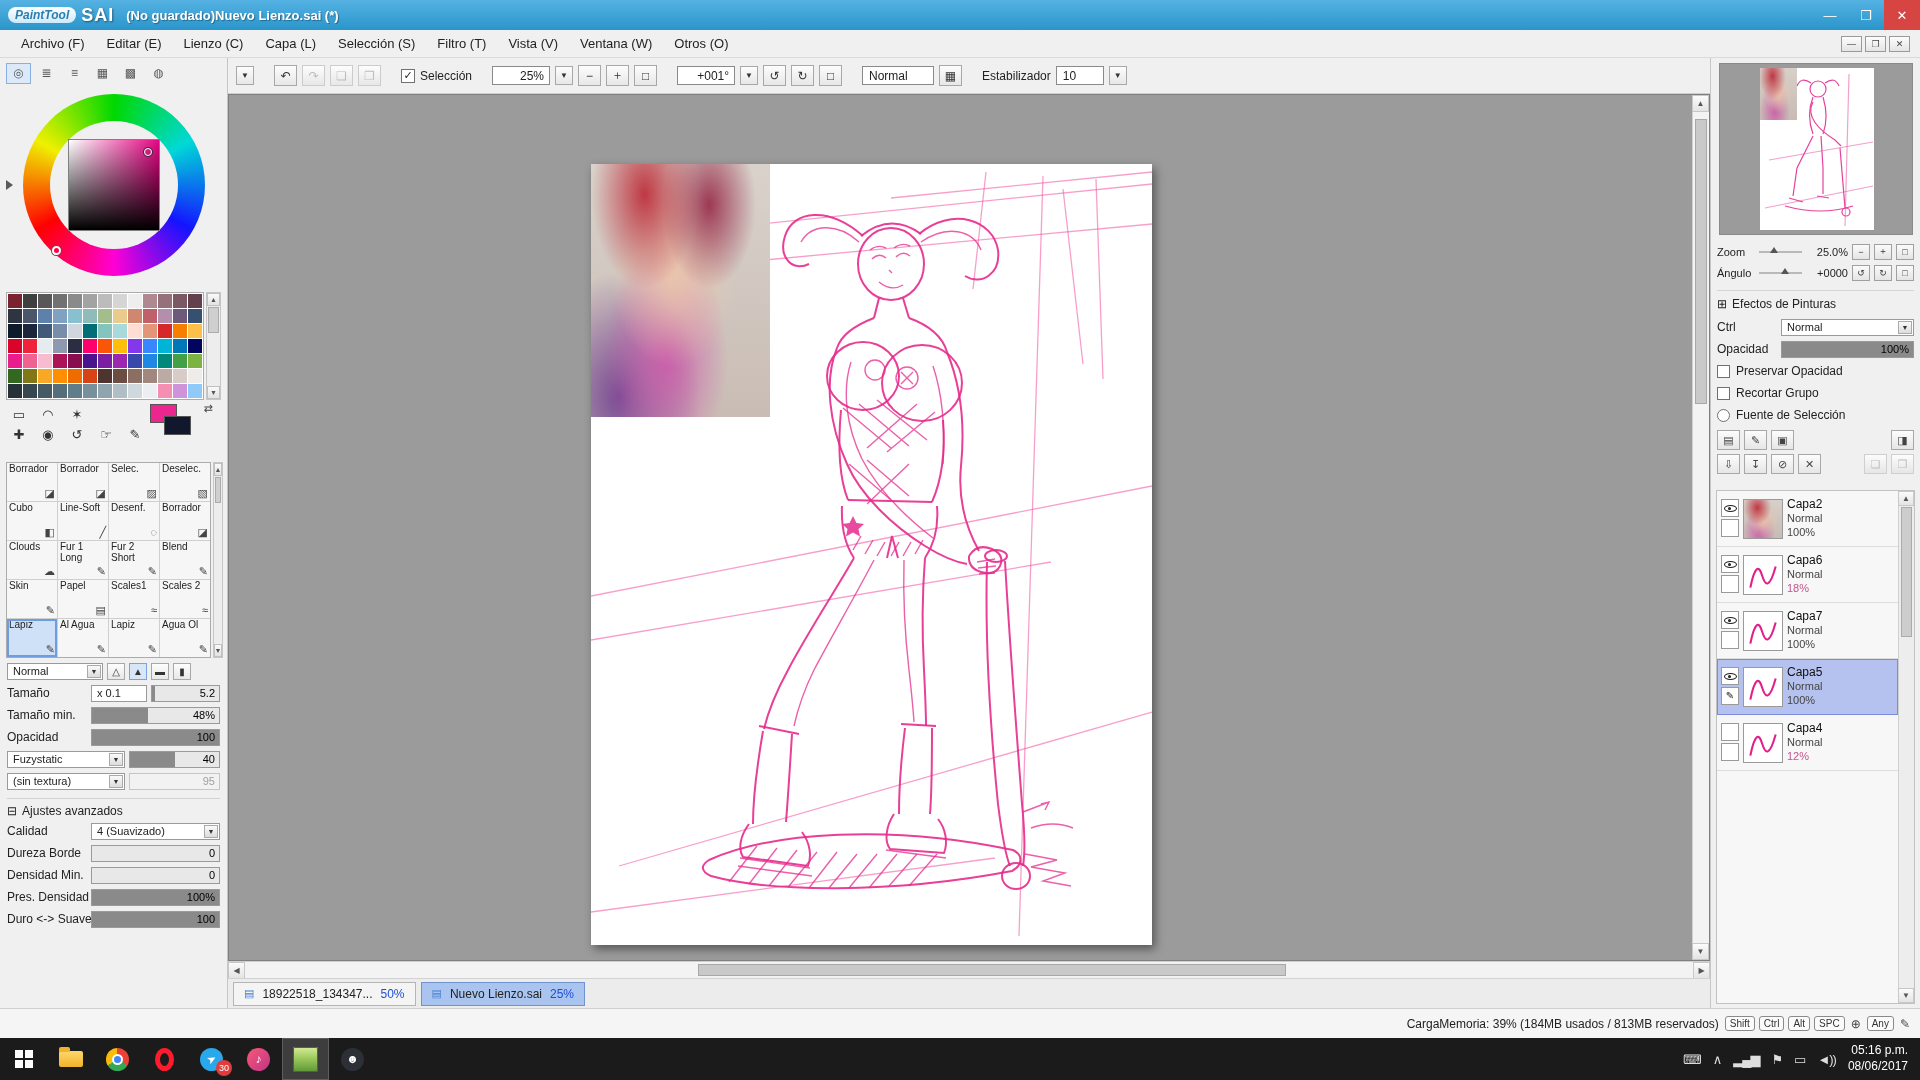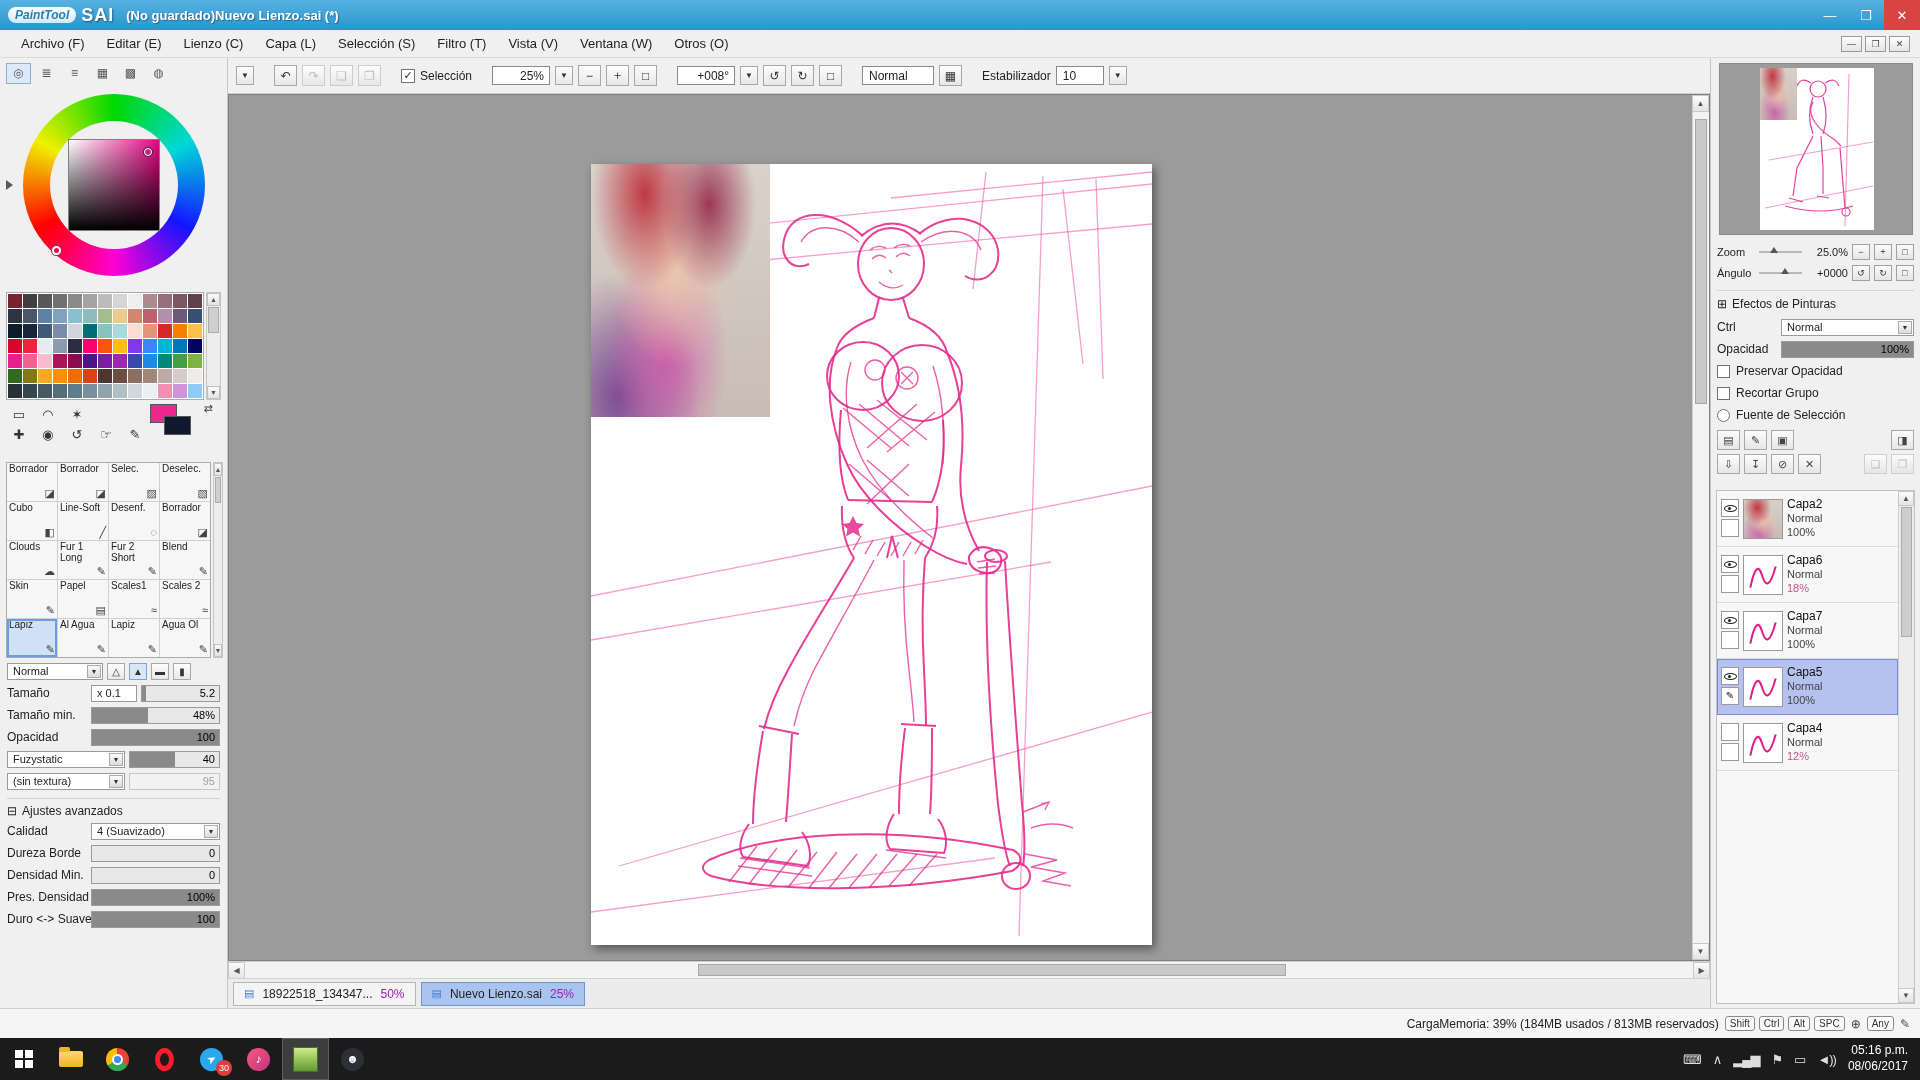--- a/index.html
+++ b/index.html
@@ -102,21 +102,21 @@
   .vscroll{position:absolute;top:0;right:0;bottom:0;width:17px;background:#f3f3f3;border-left:1px solid #d0d0d0;}
   .hscroll{position:absolute;left:0;right:0;bottom:30px;height:17px;background:#f3f3f3;border-top:1px solid #d0d0d0;}
   .sc-arrow{position:absolute;width:17px;height:17px;display:flex;align-items:center;justify-content:center;font-size:8px;color:#555;background:linear-gradient(#fbfbfb,#e4e4e4);border:1px solid #c8c8c8;}
   .vs-thumb{position:absolute;left:2px;right:2px;top:24px;height:285px;background:#c9c9c9;border:1px solid #a8a8a8;}
   .hs-thumb{position:absolute;top:2px;bottom:2px;left:470px;width:588px;background:#c9c9c9;border:1px solid #a8a8a8;}
 
   .tabbar{position:absolute;left:0;right:0;bottom:0;height:30px;background:#ececec;border-top:1px solid #d2d2d2;display:flex;align-items:center;padding:0 5px;gap:5px;}
   .tab{display:flex;align-items:center;gap:8px;height:24px;padding:0 10px;border:1px solid #b5b5b5;background:#f4f4f4;font-size:12px;}
   .tab.active{background:#a9c4ee;border-color:#6f93cd;}
   .tab-icon{color:#4a7fd4;font-size:11px;}
-  .tab-zoom{font-size:12px;color:#a21caf;}
+  .tab-zoom{font-size:12px;color:#1d4ed8;}
 
   
   .right-panel{position:absolute;top:58px;right:0;width:210px;bottom:72px;background:#f0f0f0;border-left:1px solid #c6c6c6;padding:5px 6px 0 6px;}
   .nav-box{width:194px;height:172px;background:#9b9b9b;border:1px solid #8a8a8a;position:relative;margin:0 auto 6px auto;}
   .nav-canvas{position:absolute;left:40px;top:4px;width:114px;height:162px;background:#fff;}
   .nav-photo{position:absolute;left:0;top:0;width:37px;height:52px;
     background:
       radial-gradient(ellipse at 34% 16%, rgba(190,48,60,.95) 0%, rgba(190,48,60,0) 38%),
       radial-gradient(ellipse at 48% 50%, rgba(235,198,172,.95) 0%, rgba(235,198,172,0) 52%),
       radial-gradient(ellipse at 40% 82%, rgba(200,88,168,.9) 0%, rgba(200,88,168,0) 48%),
@@ -455,21 +455,21 @@
         <span class="dd-arrow">▼</span>
       </div>
       <div class="shape-btn">△</div>
       <div class="shape-btn pressed">▲</div>
       <div class="shape-btn">▬</div>
       <div class="shape-btn">▮</div>
     </div>
 
     <div class="set-row">
       <span class="set-label">Tamaño</span>
-      <div class="dropdown" style="width:46px">
+      <div class="dropdown" style="width:56px">
         <span>x 0.1</span>
       </div>
       <div class="slider">
         <div class="fill" style="width: 5%;"></div>
         <span class="val">5.2</span>
       </div>
     </div>
     <div class="set-row">
       <span class="set-label">Tamaño min.</span>
       <div class="slider">
@@ -557,21 +557,21 @@
       <div class="gap"></div>
       <div class="tb-check">✓</div>
       <span class="tb-label">Selección</span>
       <div class="gap"></div>
       <div class="tb-field">25%</div>
       <div class="tb-btn sm">▼</div>
       <div class="tb-btn">−</div>
       <div class="tb-btn">＋</div>
       <div class="tb-btn">□</div>
       <div class="gap"></div>
-      <div class="tb-field">+008°</div>
+      <div class="tb-field">+001°</div>
       <div class="tb-btn sm">▼</div>
       <div class="tb-btn">↺</div>
       <div class="tb-btn">↻</div>
       <div class="tb-btn">□</div>
       <div class="gap"></div>
       <div class="tb-select" style="width:72px">
         <span>Normal</span>
       </div>
       <div class="tb-btn">▦</div>
       <div class="gap"></div>

